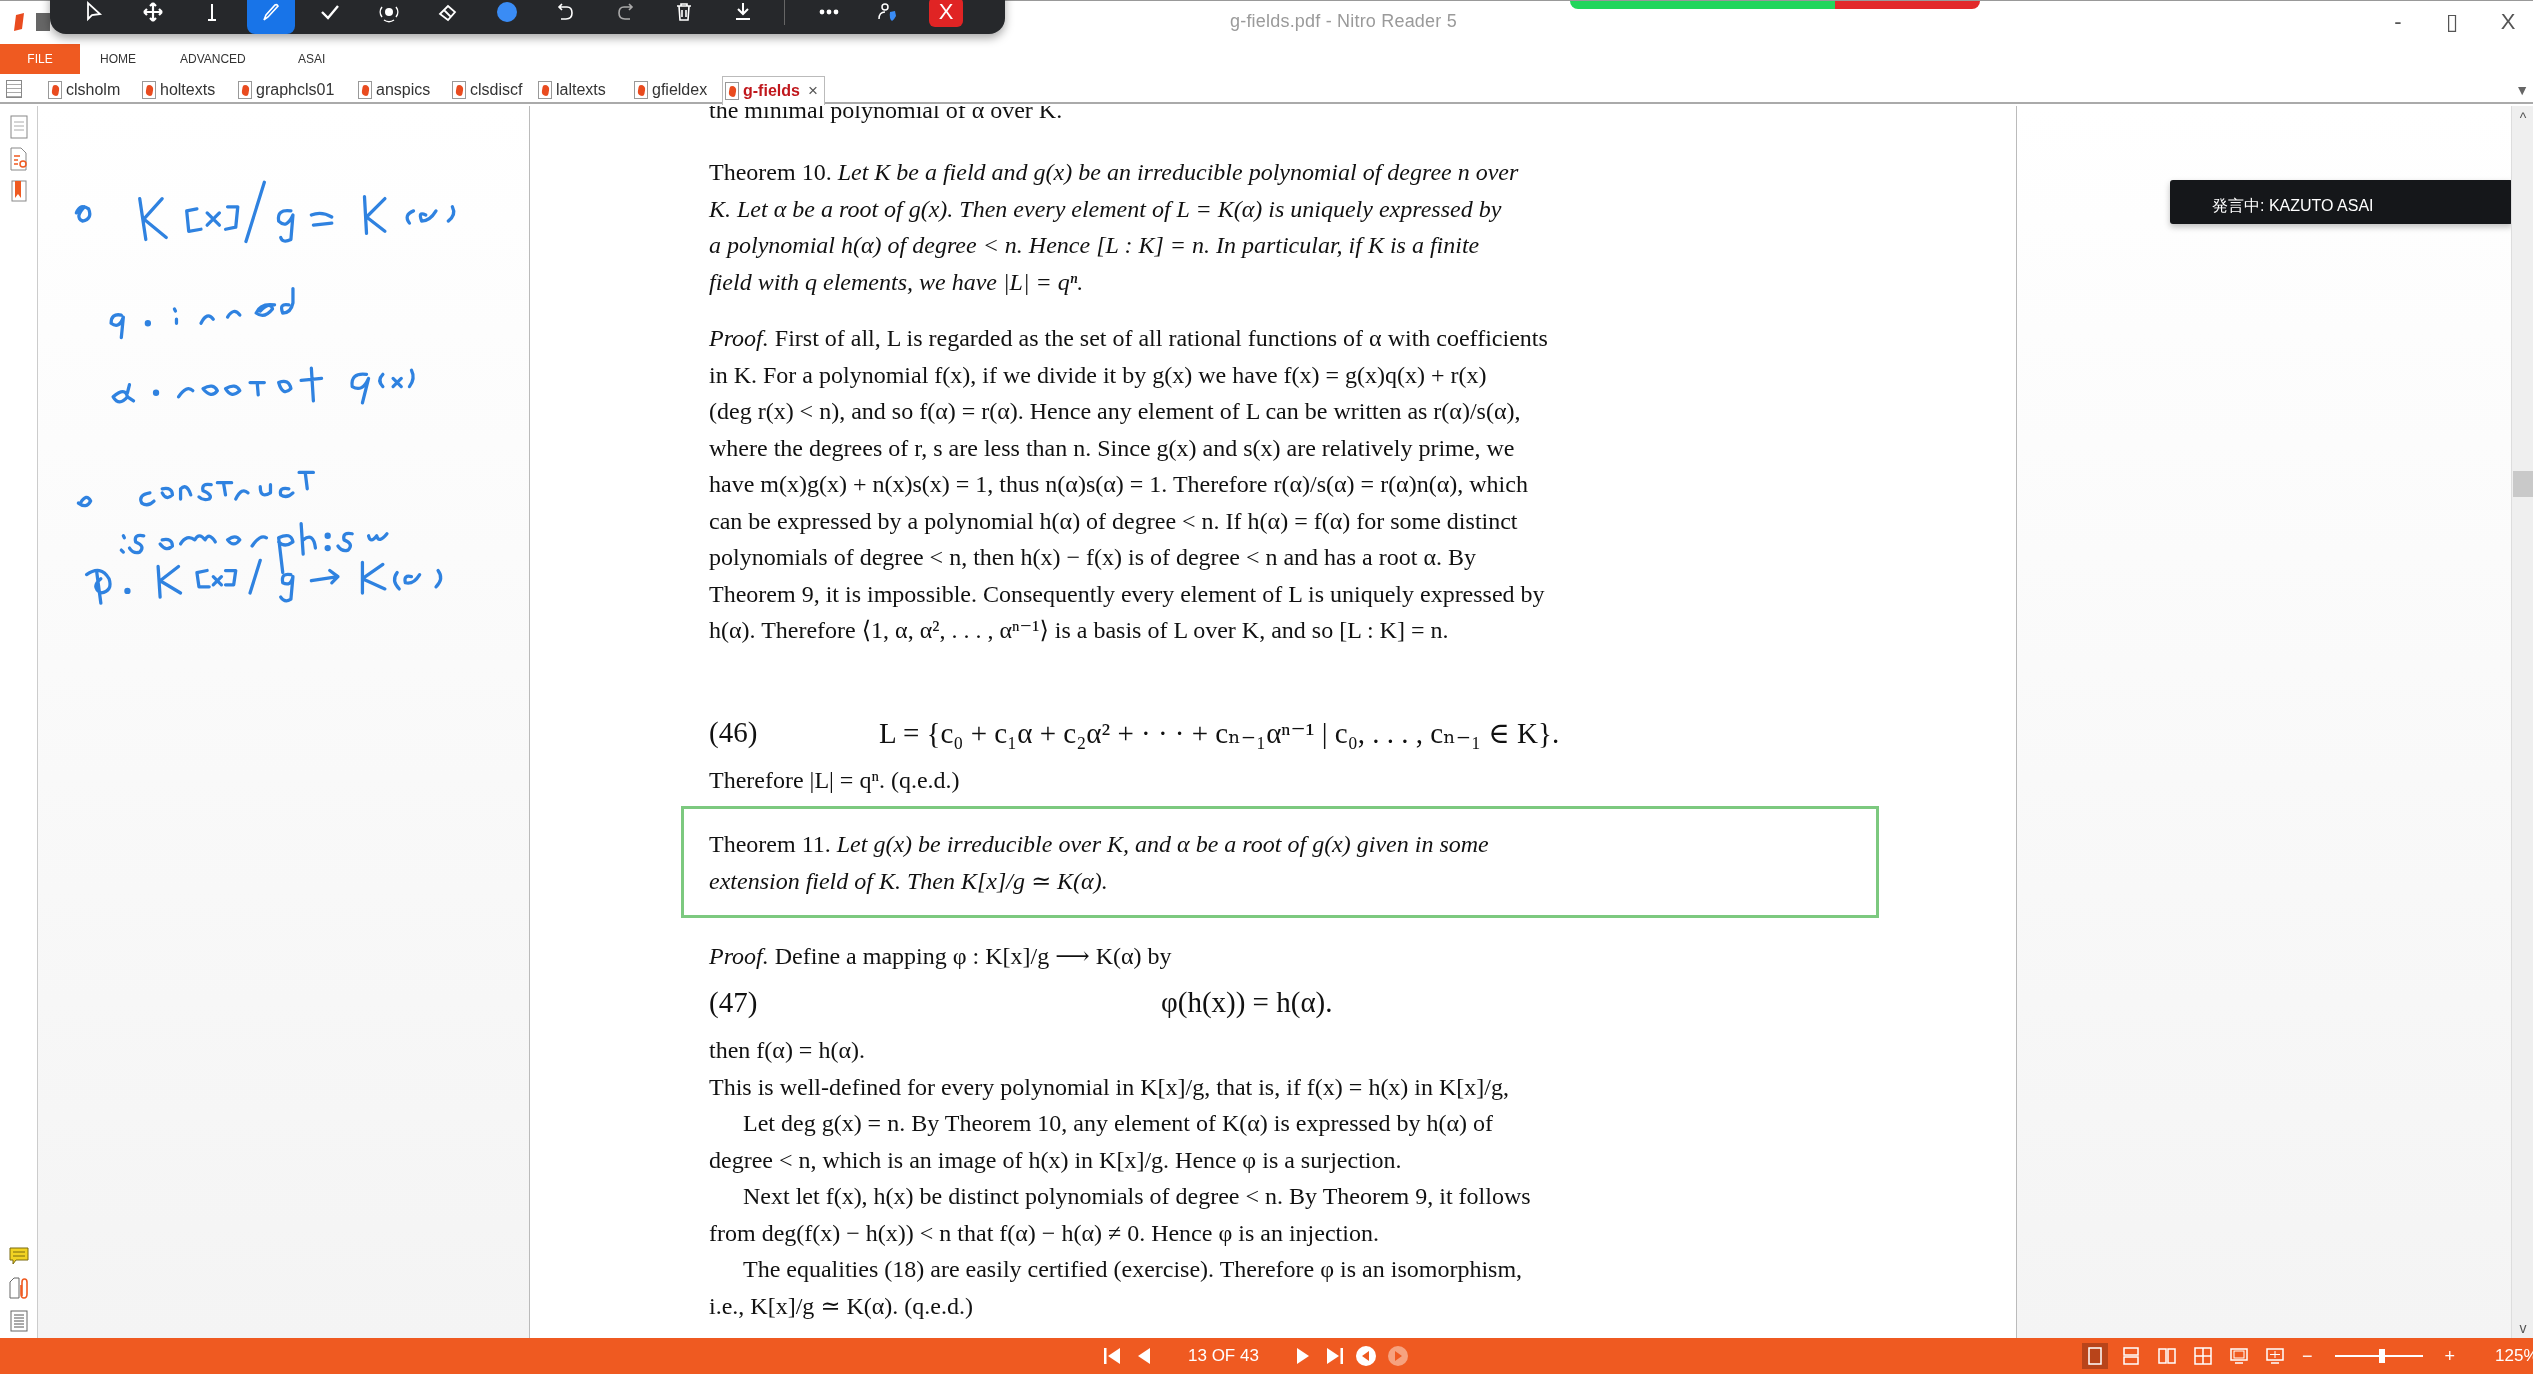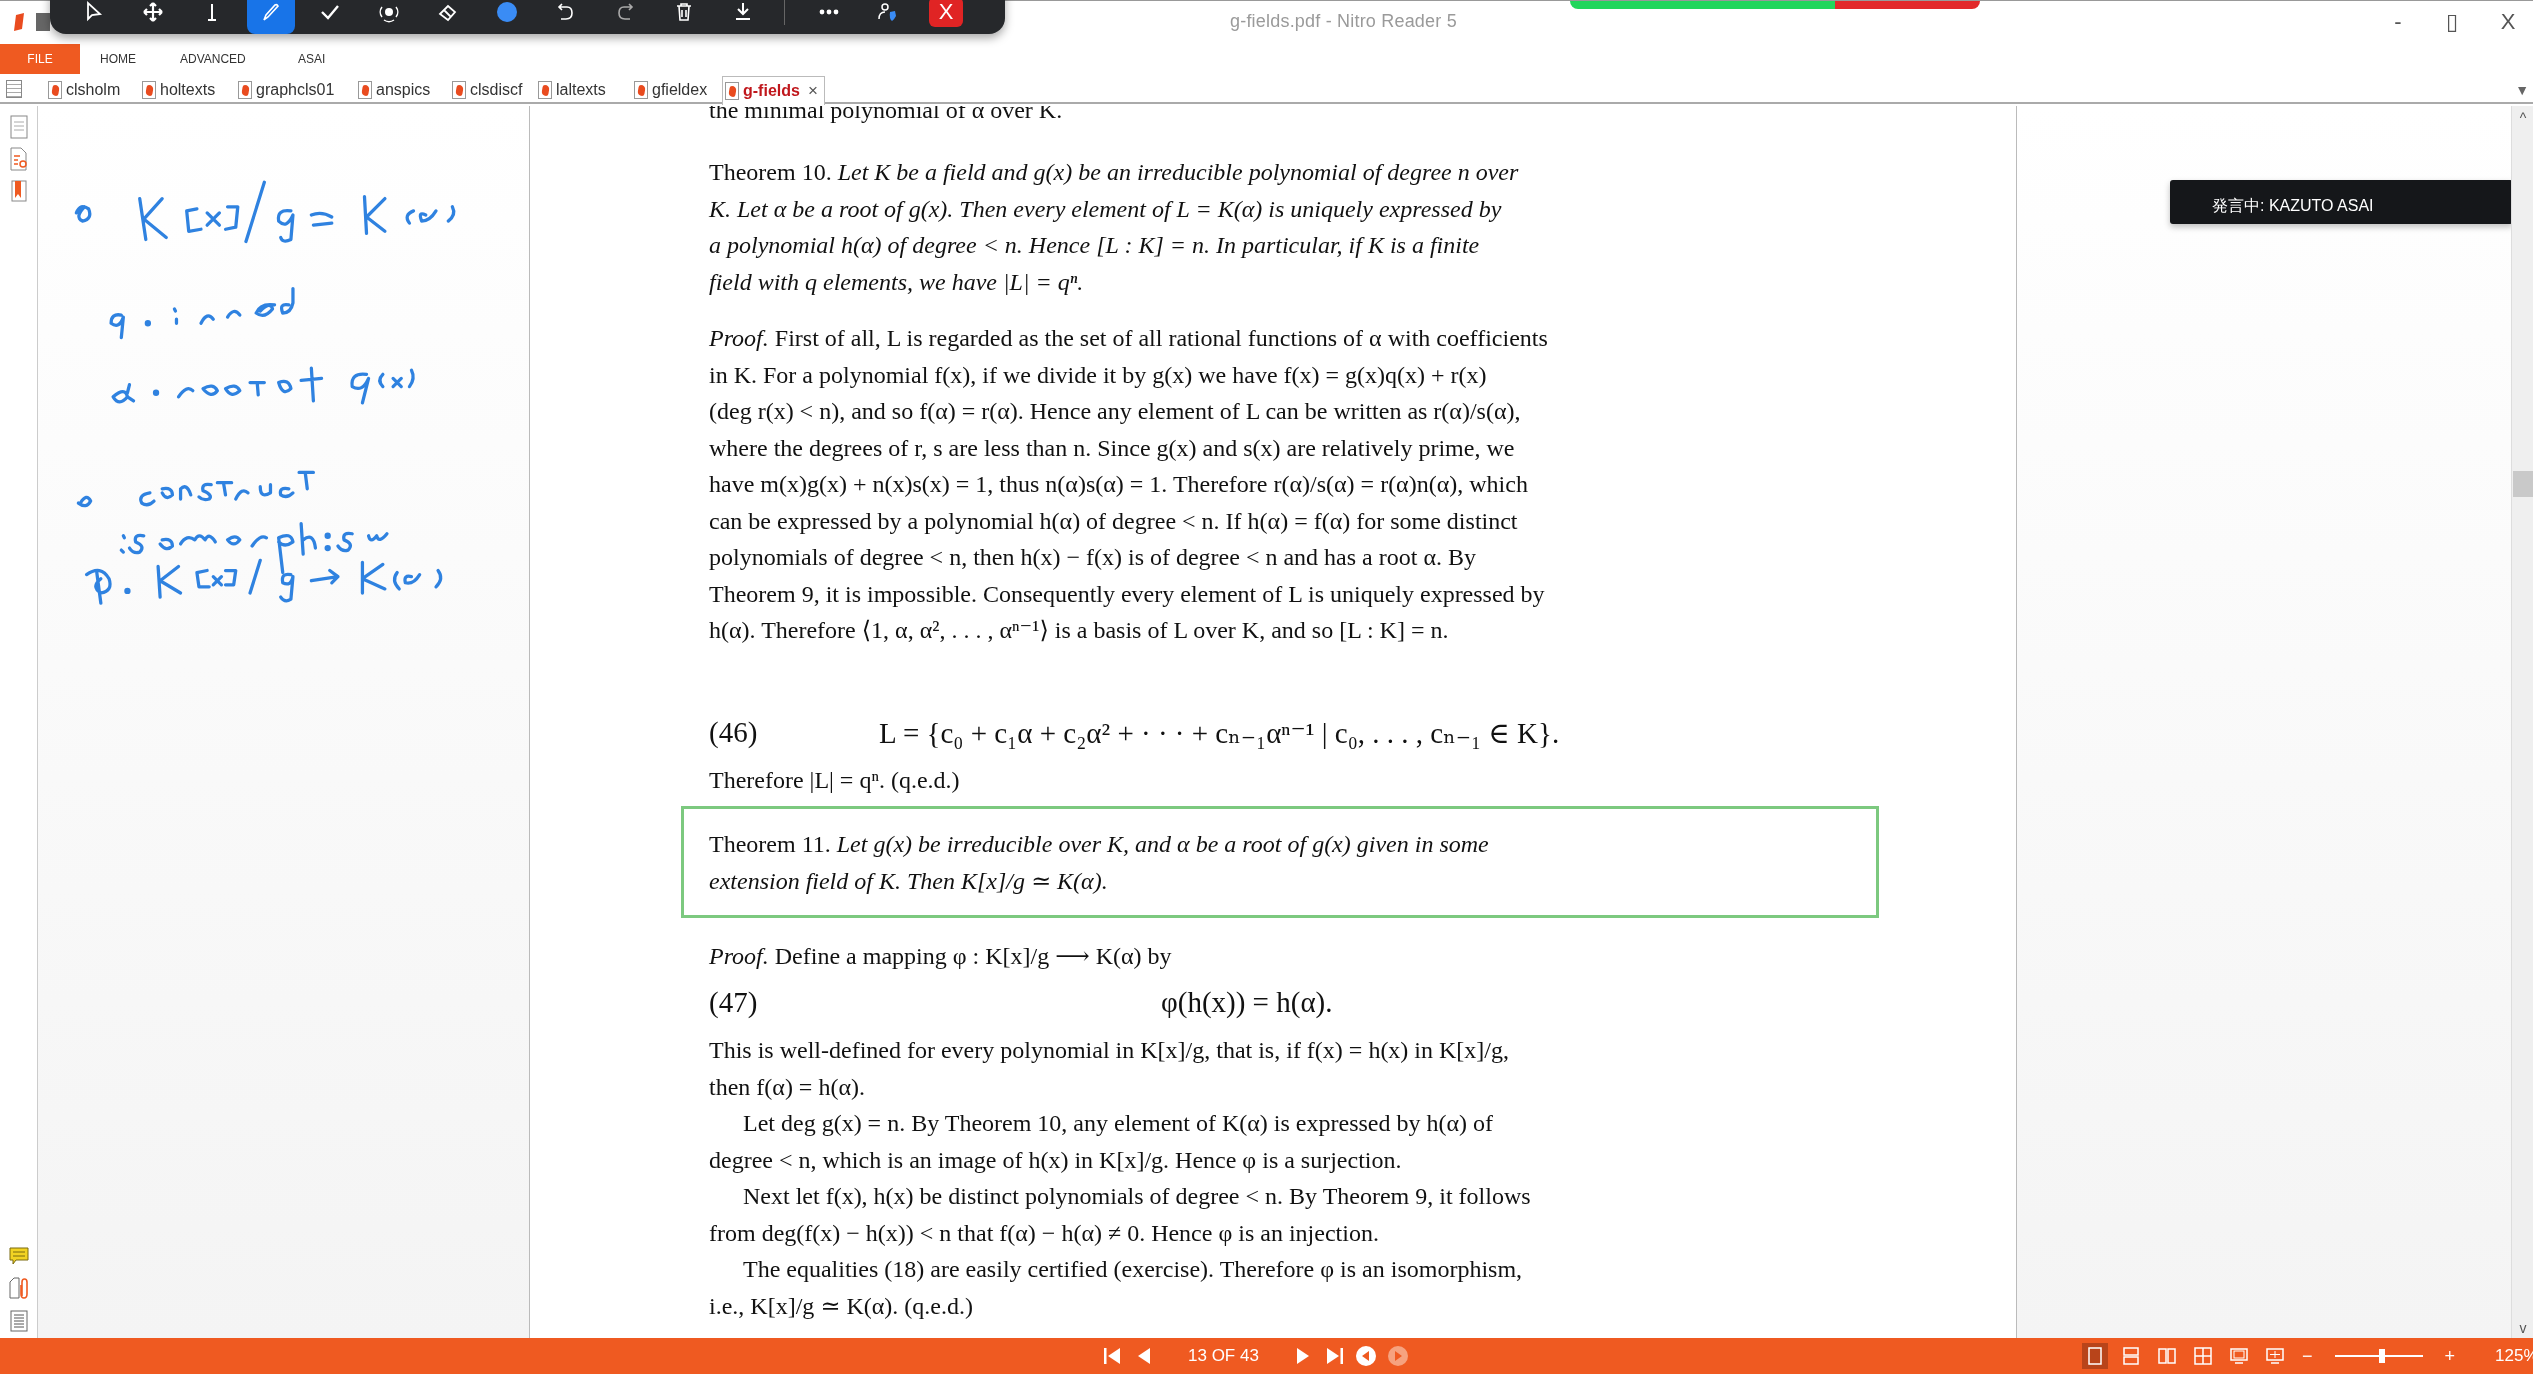--- a/index.html
+++ b/index.html
@@ -363,22 +363,22 @@
       <div class="it">extension field of K. Then K[x]/g ≃ K(α).</div>
     </div>
 
     <div class="pg" style="top:832px;">
       <span class="it">Proof.</span> <span>Define a mapping φ : K[x]/g ⟶ K(α) by</span>
     </div>
     <div class="eq" style="top:880px;">(47)</div>
     <div class="eq" style="top:880px; left:630px;">φ(h(x)) = h(α).</div>
 
     <div class="pg" style="top:926px;">
+      <div>then f(α) = h(α).</div>
       <div>This is well-defined for every polynomial in K[x]/g, that is, if f(x) = h(x) in K[x]/g,</div>
-      <div>then f(α) = h(α).</div>
       <div class="indent">Let deg g(x) = n. By Theorem 10, any element of K(α) is expressed by h(α) of</div>
       <div>degree &lt; n, which is an image of h(x) in K[x]/g. Hence φ is a surjection.</div>
       <div class="indent">Next let f(x), h(x) be distinct polynomials of degree &lt; n. By Theorem 9, it follows</div>
       <div>from deg(f(x) − h(x)) &lt; n that f(α) − h(α) ≠ 0. Hence φ is an injection.</div>
       <div class="indent">The equalities (18) are easily certified (exercise). Therefore φ is an isomorphism,</div>
       <div>i.e., K[x]/g ≃ K(α). (q.e.d.)</div>
     </div>
   </div>
 
   <div class="speaker">発言中: KAZUTO ASAI</div>

